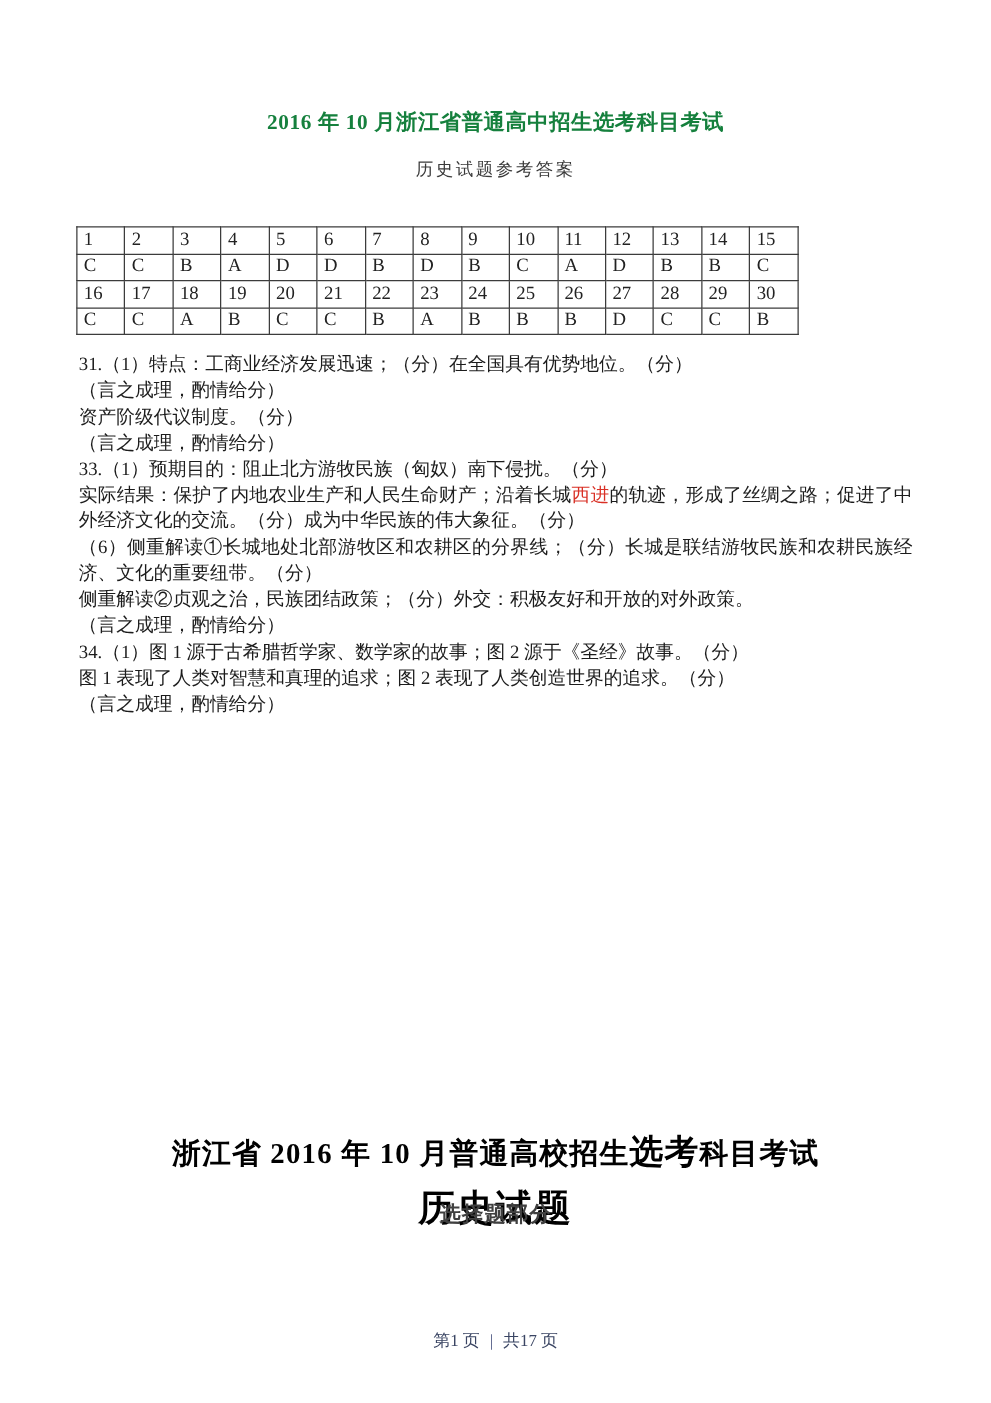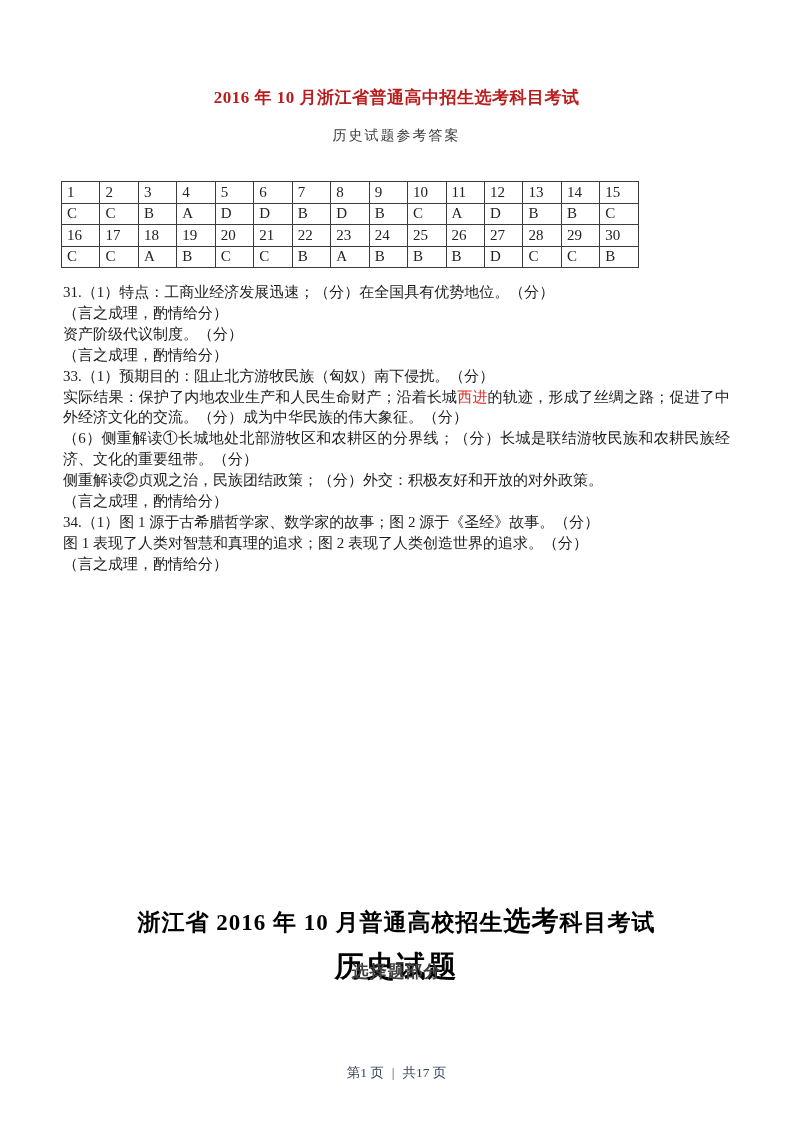--- a/index.html
+++ b/index.html
@@ -10,21 +10,21 @@
     color: #1c1c1c;
     position: relative;
     overflow: hidden;
   }
   .page { position: absolute; inset: 0; }
 
   .main-title {
     position: absolute; top: 86px; left: 0; width: 100%;
     text-align: center;
     font-size: 17px; font-weight: bold; letter-spacing: 0.5px;
-    color: #b91c1c;
+    color: #15803d;
   }
   .subtitle {
     position: absolute; top: 127px; left: 0; width: 100%;
     text-align: center;
     font-size: 14px; font-weight: normal; letter-spacing: 2px;
     color: #3a3a3a;
   }
 
   .answer-table {
     position: absolute; top: 181px; left: 61px;

